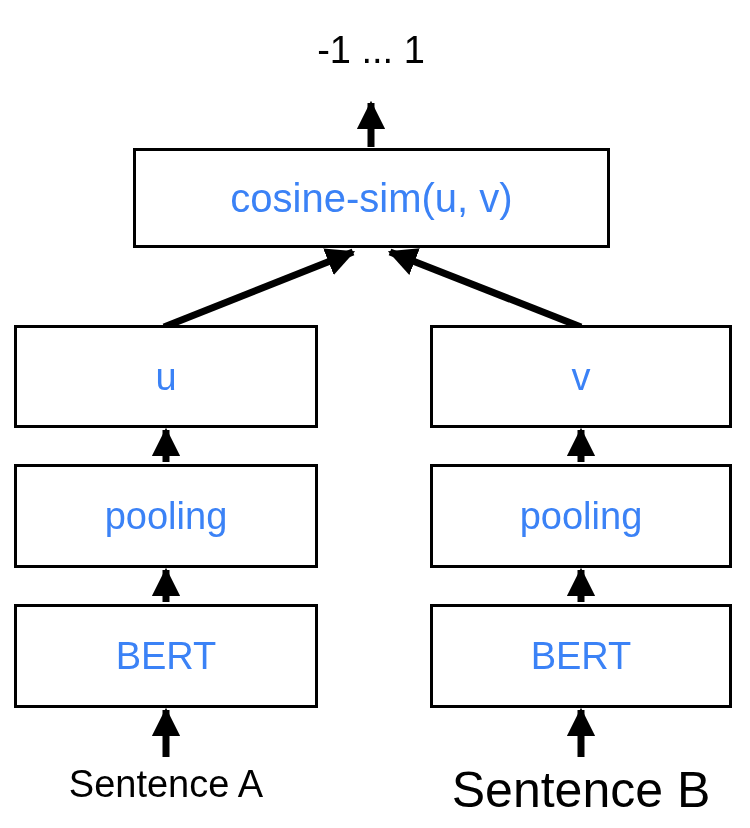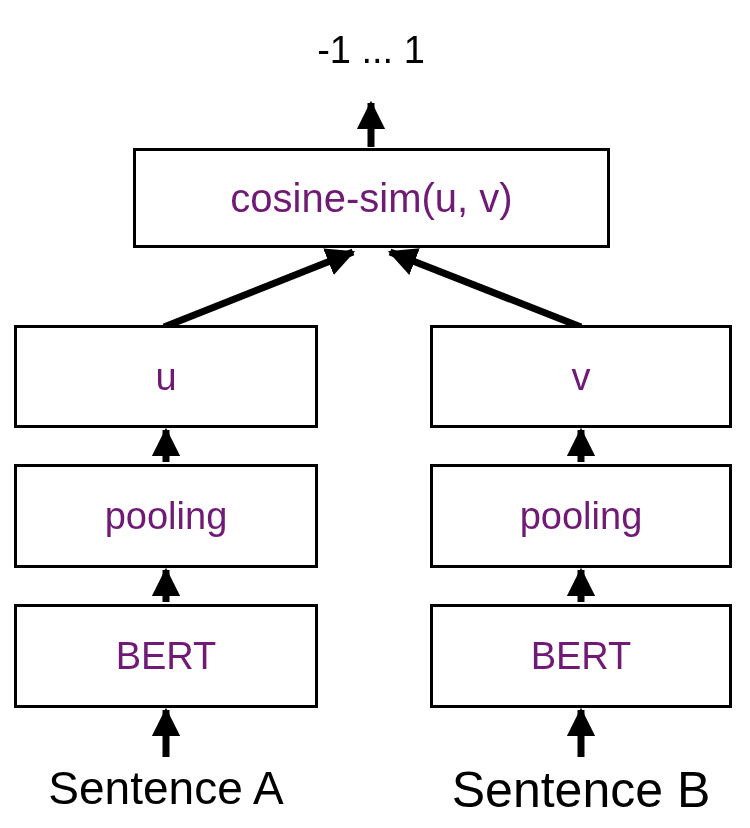--- a/index.html
+++ b/index.html
@@ -17,21 +17,21 @@
     padding-left: 8px;
   }
   .node-box {
     position: absolute;
     box-sizing: border-box;
     border: 3px solid #000000;
     background: #ffffff;
     display: flex;
     align-items: center;
     justify-content: center;
-    color: #701a75;
+    color: #3b82f6;
     font-weight: 400;
     line-height: 1;
   }
   .free-label {
     position: absolute;
     color: #000000;
     text-align: center;
     line-height: 1;
     white-space: nowrap;
   }
@@ -47,21 +47,21 @@
   
   .box-cosine   { left: 133px; top: 148px; width: 477px; height: 100px; font-size: 40px; }
   .box-u        { left: 14px;  top: 325px; width: 304px; height: 103px; font-size: 38px; }
   .box-v        { left: 430px; top: 325px; width: 302px; height: 103px; font-size: 38px; }
   .box-pool-a   { left: 14px;  top: 464px; width: 304px; height: 104px; font-size: 38px; }
   .box-pool-b   { left: 430px; top: 464px; width: 302px; height: 104px; font-size: 38px; }
   .box-bert-a   { left: 14px;  top: 604px; width: 304px; height: 104px; font-size: 38px; }
   .box-bert-b   { left: 430px; top: 604px; width: 302px; height: 104px; font-size: 38px; }
 
   .label-score     { left: 231px; top: 31px;  width: 280px; font-size: 38px; }
-  .label-sent-a    { left: 26px;  top: 765px; width: 280px; font-size: 46px; }
+  .label-sent-a    { left: 26px;  top: 765px; width: 280px; font-size: 38px; }
   .label-sent-b    { left: 441px; top: 765px; width: 280px; font-size: 50px; }
 </style>
 </head>
 <body>
 
 <div id="stage">
 
   <svg id="edge-layer" viewBox="0 0 750 828" xmlns="http://www.w3.org/2000/svg">
     <defs>
       <marker id="ah" viewBox="0 0 10 10" refX="9.2" refY="5" markerWidth="4.1" markerHeight="4.1" orient="auto-start-reverse">

